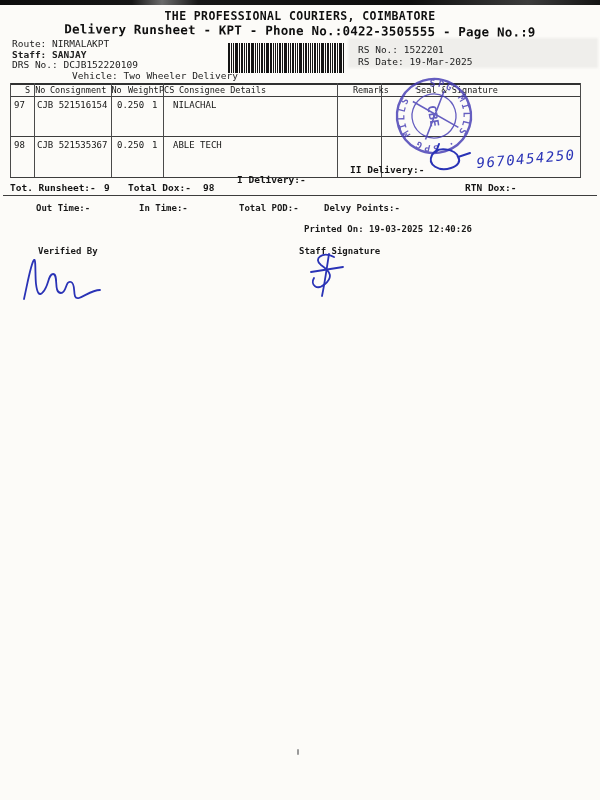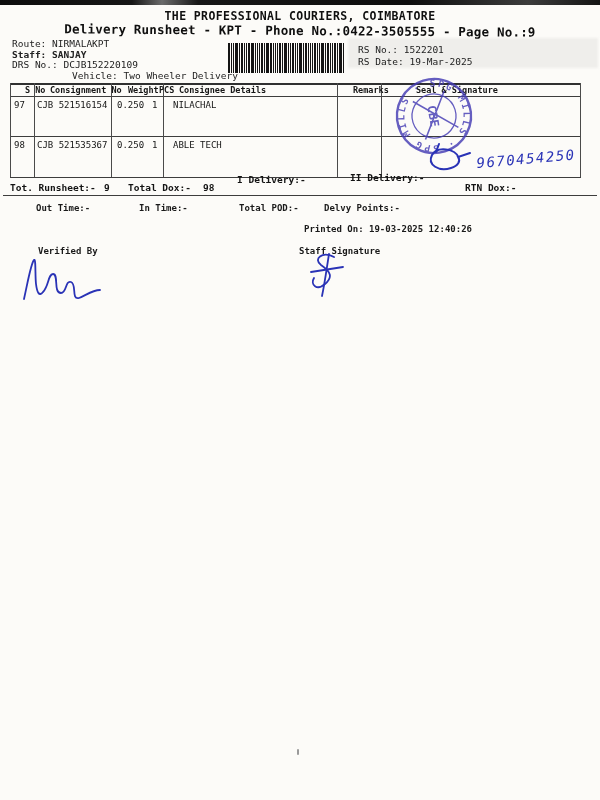--- a/index.html
+++ b/index.html
@@ -18,21 +18,21 @@
     position:absolute;left:348px;top:38px;width:250px;height:30px;
     background:rgba(110,110,110,.09);filter:blur(1px);
   }
   .company{left:0;right:0;top:9px;text-align:center;font-size:11.5px;font-weight:700;letter-spacing:.4px;color:#101010;}
   .runsheet{left:0;right:0;top:23px;text-align:center;font-size:12.5px;font-weight:700;letter-spacing:.2px;transform:rotate(.4deg);color:#0e0e0e;}
   .meta{font-size:9.5px;color:#222;}
   .bold{font-weight:700;}
   .hline{position:absolute;height:1px;background:#3d3d3d;}
   .hline.thick{height:2px;background:#303030;}
   .vline{position:absolute;width:1px;background:#4a4a4a;}
-  .th{font-size:8.5px;font-weight:700;color:#161616;padding-left:12px;}
+  .th{font-size:8.5px;font-weight:400;color:#161616;padding-left:12px;}
   .td{font-size:9px;font-weight:400;color:#141414;}
   .sum{font-size:9.5px;font-weight:700;color:#131313;}
   .row2{font-size:9px;font-weight:700;color:#1a1a1a;margin-left:24px;}
   .barcode{position:absolute;left:228px;top:43px;width:126px;height:30px;display:flex;align-items:stretch;}
   .barcode span{display:block;height:100%;background:#141414;margin-right:1px;flex:0 0 auto;}
   .speck{position:absolute;left:297px;top:749px;width:2px;height:6px;background:#9a9a9a;border-radius:1px;}
   svg{position:absolute;overflow:visible;}
   .stamp{opacity:.82;transform:rotate(-17deg);}
   .hand{font-style:italic;}
 </style>
@@ -181,21 +181,21 @@
       <path d="M34 18 C30 8 12 6 7 15 C2 25 14 32 26 28 C33 26 36 21 33 17 L45 13"></path>
     </g>
     <text x="52" y="28" font-size="14" letter-spacing="1.5" class="hand" transform="rotate(-5 52 28)" fill="#2a33b6">9670454250</text>
   </svg>
 
   <div class="abs sum" style="left:10px;top:182px;">Tot. Runsheet:-</div>
   <div class="abs sum" style="left:104px;top:182px;">9</div>
   <div class="abs sum" style="left:128px;top:182px;">Total Dox:-</div>
   <div class="abs sum" style="left:203px;top:182px;">98</div>
   <div class="abs sum" style="left:237px;top:174px;">I Delivery:-</div>
-  <div class="abs sum" style="left:350px;top:172px;">II Delivery:-</div>
+  <div class="abs sum" style="left:350px;top:164px;">II Delivery:-</div>
   <div class="abs sum" style="left:465px;top:182px;">RTN Dox:-</div>
 
   <div class="hline" style="left:3px;top:195px;width:594px;"></div>
 
   <div class="abs row2" style="left:12px;top:203px;">Out Time:-</div>
   <div class="abs row2" style="left:115px;top:203px;">In Time:-</div>
   <div class="abs row2" style="left:215px;top:203px;">Total POD:-</div>
   <div class="abs row2" style="left:300px;top:203px;">Delvy Points:-</div>
 
   <div class="abs row2" style="left:280px;top:224px;">Printed On: 19-03-2025 12:40:26</div>

